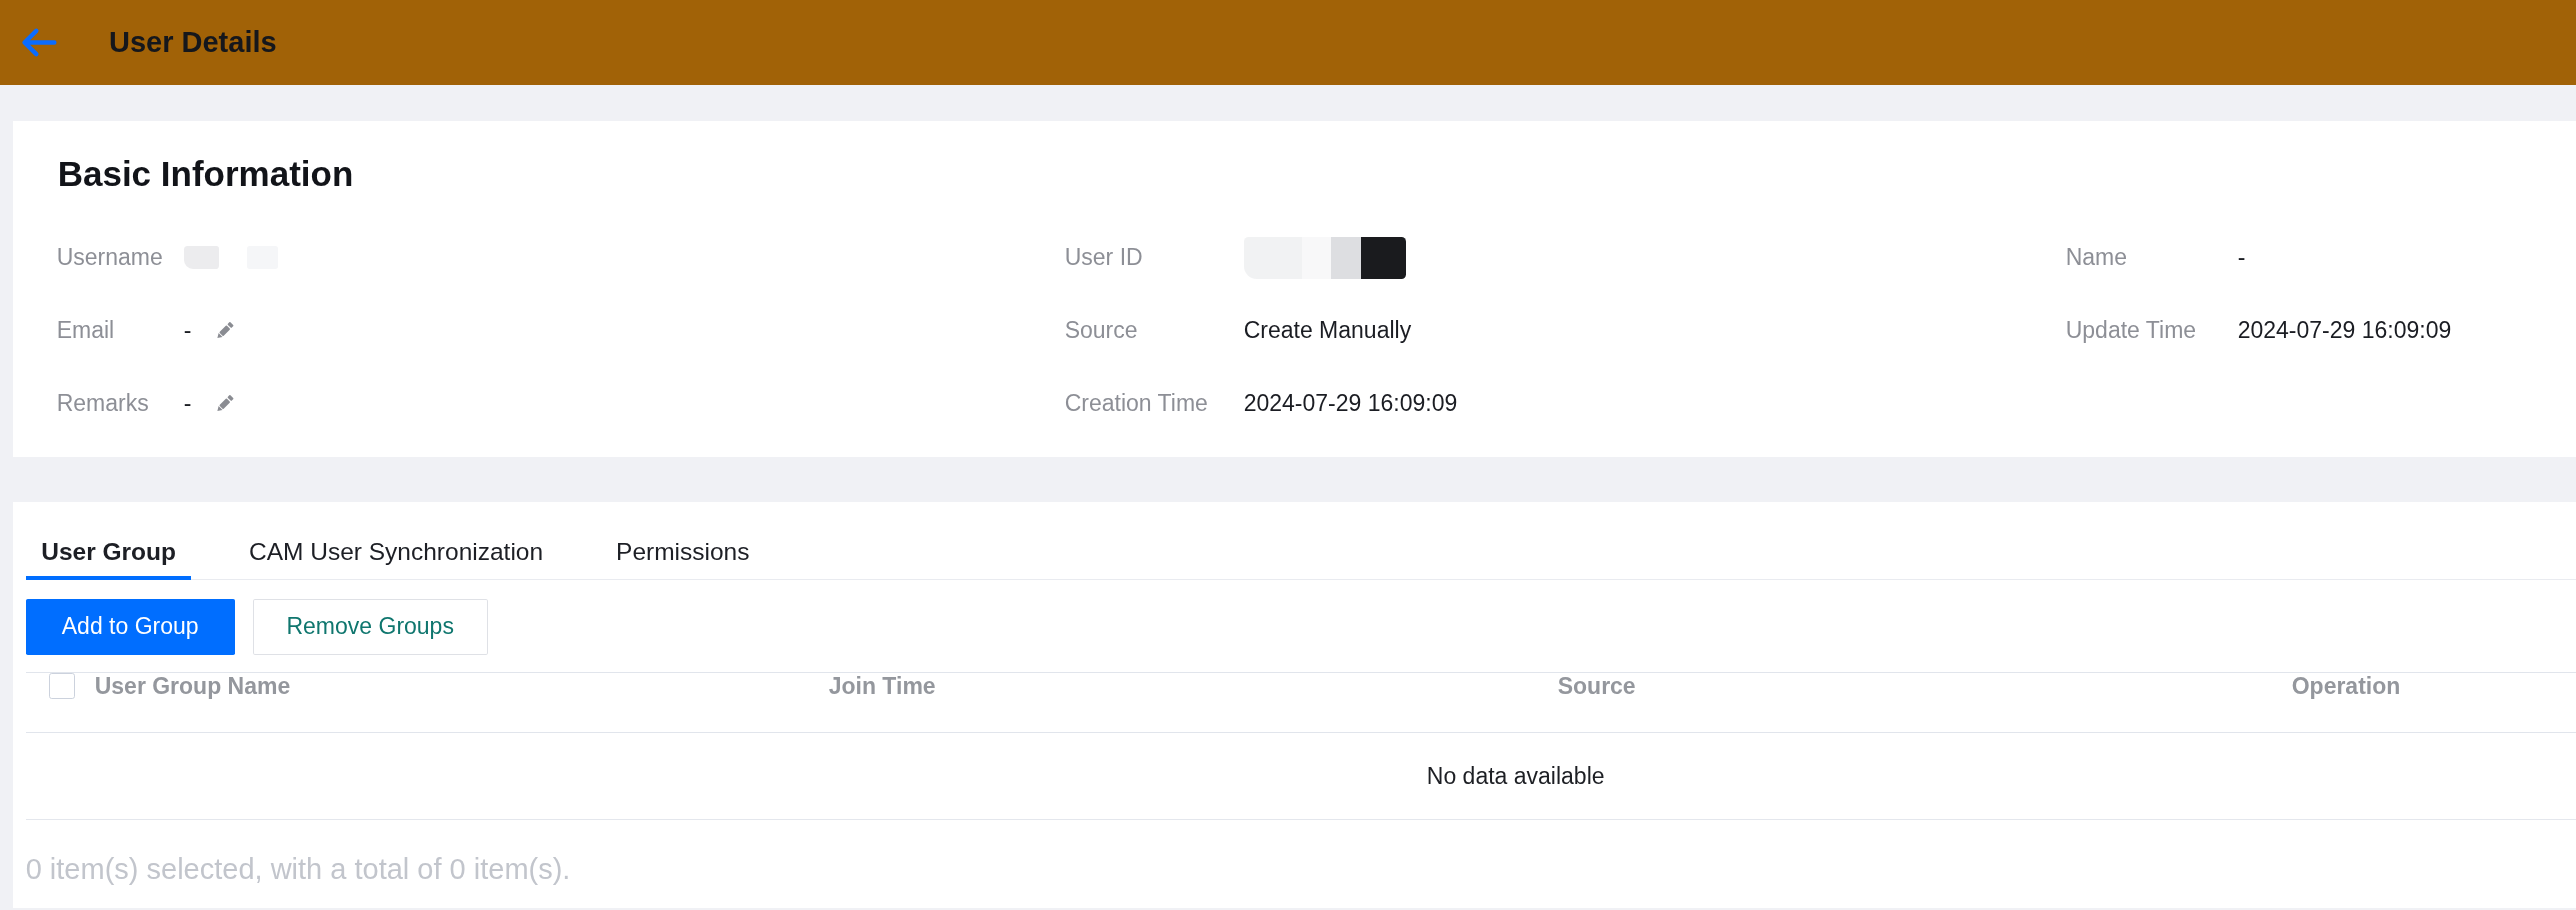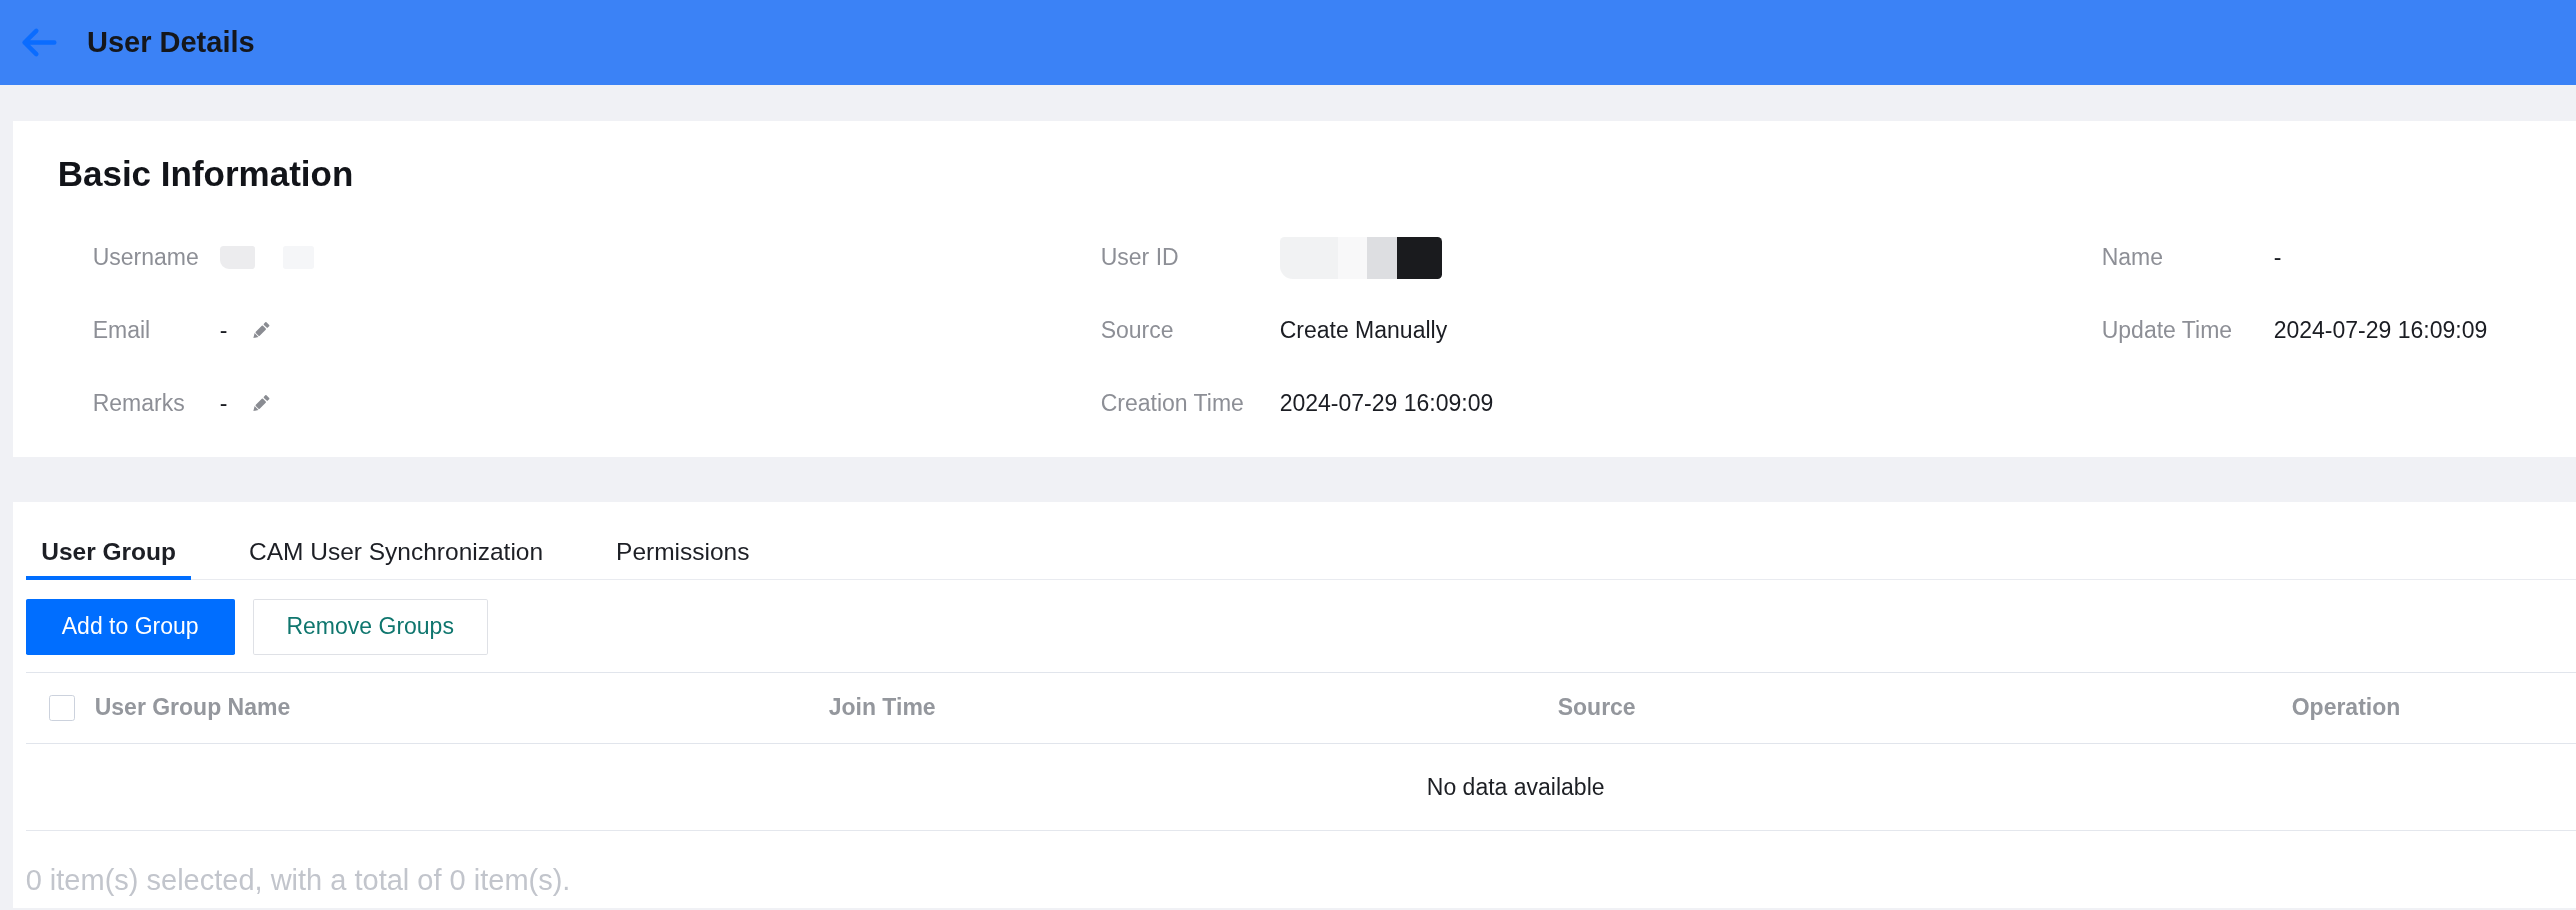--- a/index.html
+++ b/index.html
@@ -6,22 +6,22 @@
   html,body { width:2576px; height:911px; }
   body {
     background:#f0f1f5;
     font-family:"Liberation Sans","DejaVu Sans",sans-serif;
     color:#181a20;
     overflow:hidden;
   }
 
   
   .page-header {
-    height:85px; background:#3b82f6;
-    display:flex; align-items:center;
+    height:85px; background:#a16207;
+    display:flex; align-items:center;gap:22px;
   }
   .back-btn {
     margin-left:18px; width:42px; height:42px;
     display:flex; align-items:center; justify-content:center;
     cursor:pointer;
   }
   .page-title {
     margin-left:27px; font-size:29px; font-weight:bold; color:#15171c;
   }
 
@@ -33,21 +33,21 @@
     font-weight:bold; color:#121419;
   }
 
   
   .info-grid { position:relative; margin-top:33px; height:218px; }
   .info-col { position:absolute; top:0; }
   .info-col-1 { left:44px;  width:1000px; }
   .info-col-2 { left:1052px; width:991px; }
   .info-col-3 { left:2053px; width:509px; }
   .info-row { height:73px; display:flex; align-items:center; }
-  .info-label { font-size:23px; color:#8d8f96; flex:0 0 auto;margin-left:36px; }
+  .info-label { font-size:23px; color:#8d8f96; flex:0 0 auto; }
   .info-col-1 .info-label { width:127px; }
   .info-col-2 .info-label { width:179px; }
   .info-col-3 .info-label { width:172px; }
   .info-value { font-size:23px; color:#1b1d23; display:flex; align-items:center; }
 
   .redact-block-a {
     width:35px; height:23.6px; background:#ececee;
     border-radius:3.6px 2.7px 3.6px 9px;
   }
   .redact-block-b {
@@ -93,21 +93,21 @@
     font-size:23px; border-radius:1.8px; cursor:pointer; white-space:nowrap;
   }
   .btn-primary { width:209px; background:#006eff; color:#ffffff; border:none; }
   .btn-disabled {
     width:235px; margin-left:18px; background:#ffffff;
     color:#0f766e; border:1.8px solid #dfe1e6; cursor:not-allowed;
   }
 
   .table-area { margin-top:17.3px; }
   .thead {
-    display:flex; align-items:center; height:72px;
+    display:flex; align-items:flex-start; height:61px;
     border-top:1.8px solid #e1e5ec; border-bottom:1.8px solid #e1e5ec;
     font-size:23px; font-weight:bold; color:#94979d;
   }
   .col-check { width:69px; display:flex; align-items:center; padding-left:23px; }
   .checkbox {
     width:26px; height:26px; background:#ffffff;
     border:1.8px solid #ccd2dd; border-radius:2.7px; cursor:pointer;
   }
   .col-name   { width:734px; }
   .col-join   { width:729px; }

